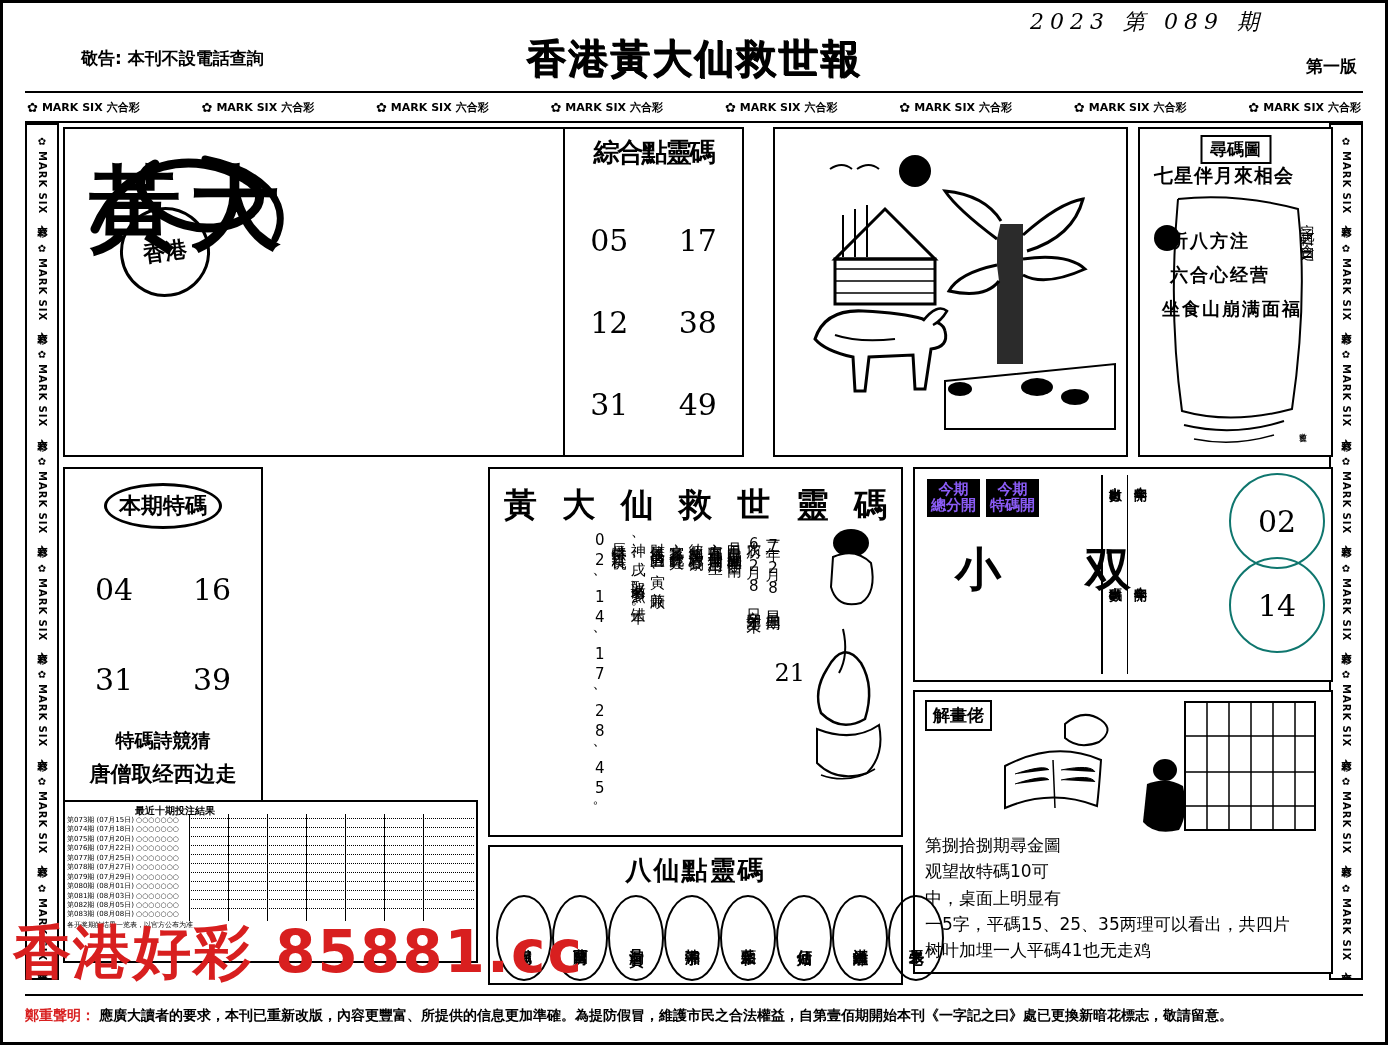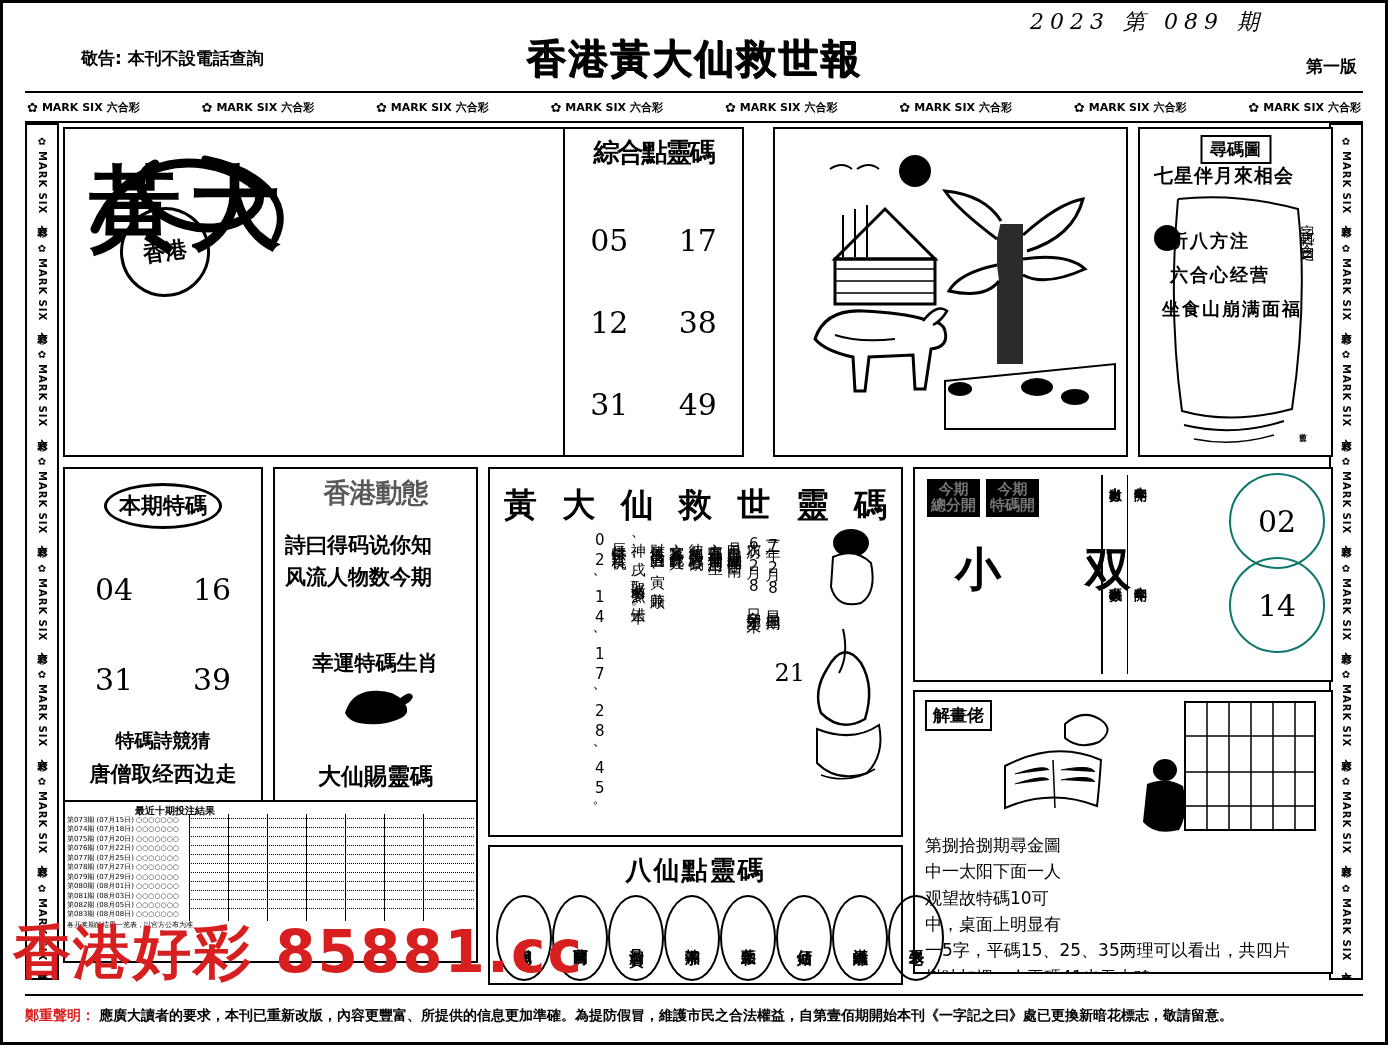--- a/index.html
+++ b/index.html
@@ -154,21 +154,21 @@
   }
   .vcols{
     position:absolute;top:62px;left:14px;right:120px;bottom:6px;
     display:flex;flex-direction:row-reverse;gap:2px;justify-content:flex-start;
   }
   .vcol{writing-mode:vertical-rl;text-orientation:upright;font-size:15px;line-height:1.15;letter-spacing:2px;}
   .big21{position:absolute;right:96px;top:190px;font-size:24px;font-family:"DejaVu Serif","Liberation Serif",serif;}
 
   .open-box{left:850px;top:340px;width:420px;height:215px;}
   .tag{
-    display:inline-block;background:#000;color:#737373;font-size:15px;font-weight:bold;
+    display:inline-block;background:#000;color:#8b5cf6;font-size:15px;font-weight:bold;
     padding:3px 4px;line-height:1.05;text-align:center;
   }
   .open-row{position:absolute;top:10px;left:12px;display:flex;align-items:flex-start;gap:6px;}
   .open-big{position:absolute;top:70px;left:40px;font-size:46px;font-weight:bold;font-family:"DejaVu Serif","Liberation Serif",serif;}
   .open-big2{position:absolute;top:70px;left:170px;font-size:46px;font-weight:bold;font-family:"DejaVu Serif","Liberation Serif",serif;}
   .open-grid{
     position:absolute;top:6px;right:118px;width:110px;bottom:6px;
     border-left:2px solid #000;
     display:grid;grid-template-rows:1fr 1fr;
   }
@@ -437,31 +437,20 @@
       <div class="te-grid">
         <span>04</span>
         <span>16</span>
         <span>31</span>
         <span>39</span>
       </div>
       <div class="te-foot1">特碼詩競猜</div>
       <div class="te-foot2">唐僧取经西边走</div>
     </div>
 
-    <div class="box poem-box">
-      <div class="poem-head">香港動態</div>
-      <div class="poem-l1">詩曰得码说你知</div>
-      <div class="poem-l2">风流人物数今期</div>
-      <div class="poem-zodiac">幸運特碼生肖</div>
-      <svg style="position:absolute;left:62px;top:208px;" width="80" height="50" viewBox="0 0 80 50">
-        <path d="M8,36 q6,-20 26,-22 q22,-2 32,10 q10,12 -4,18 q-18,8 -40,4 q-10,-2 -14,-10 Z" fill="#000"></path>
-        <path d="M62,22 q12,-10 14,-2 q-4,8 -12,8" fill="#000"></path>
-      </svg>
-      <div class="poem-foot">大仙賜靈碼</div>
-    </div>
 
     <div class="box vert-box">
       <div class="vert-title">
         <span>黃</span>
         <span>大</span>
         <span>仙</span>
         <span>救</span>
         <span>世</span>
         <span>靈</span>
         <span>碼</span>
@@ -520,21 +509,20 @@
 
         <rect x="190" y="6" width="130" height="128" fill="none" stroke="#000" stroke-width="2"></rect>
         <path d="M212,6 L212,134 M234,6 L234,134 M256,6 L256,134 M278,6 L278,134 M300,6 L300,134" stroke="#000" stroke-width="1.5"></path>
         <path d="M190,40 L320,40 M190,76 L320,76 M190,110 L320,110" stroke="#000" stroke-width="1.5"></path>
 
         <ellipse cx="170" cy="74" rx="12" ry="11" fill="#000"></ellipse>
         <path d="M152,88 q20,-8 36,2 q6,28 -4,44 q-24,6 -36,-8 Z" fill="#000"></path>
       </svg>
       <div class="jie-lines">
         <div>第捌拾捌期尋金圖</div>
-        <div>中一太阳下面一人</div>
         <div>观望故特碼10可</div>
         <div>中，桌面上明显有</div>
         <div>一5字，平碼15、25、35两理可以看出，共四片</div>
         <div>树叶加埋一人平碼41也无走鸡</div>
       </div>
     </div>
 
     <div class="box bafang-box">
       <div class="bafang-title">八仙點靈碼</div>
       <div class="bafang-row">

